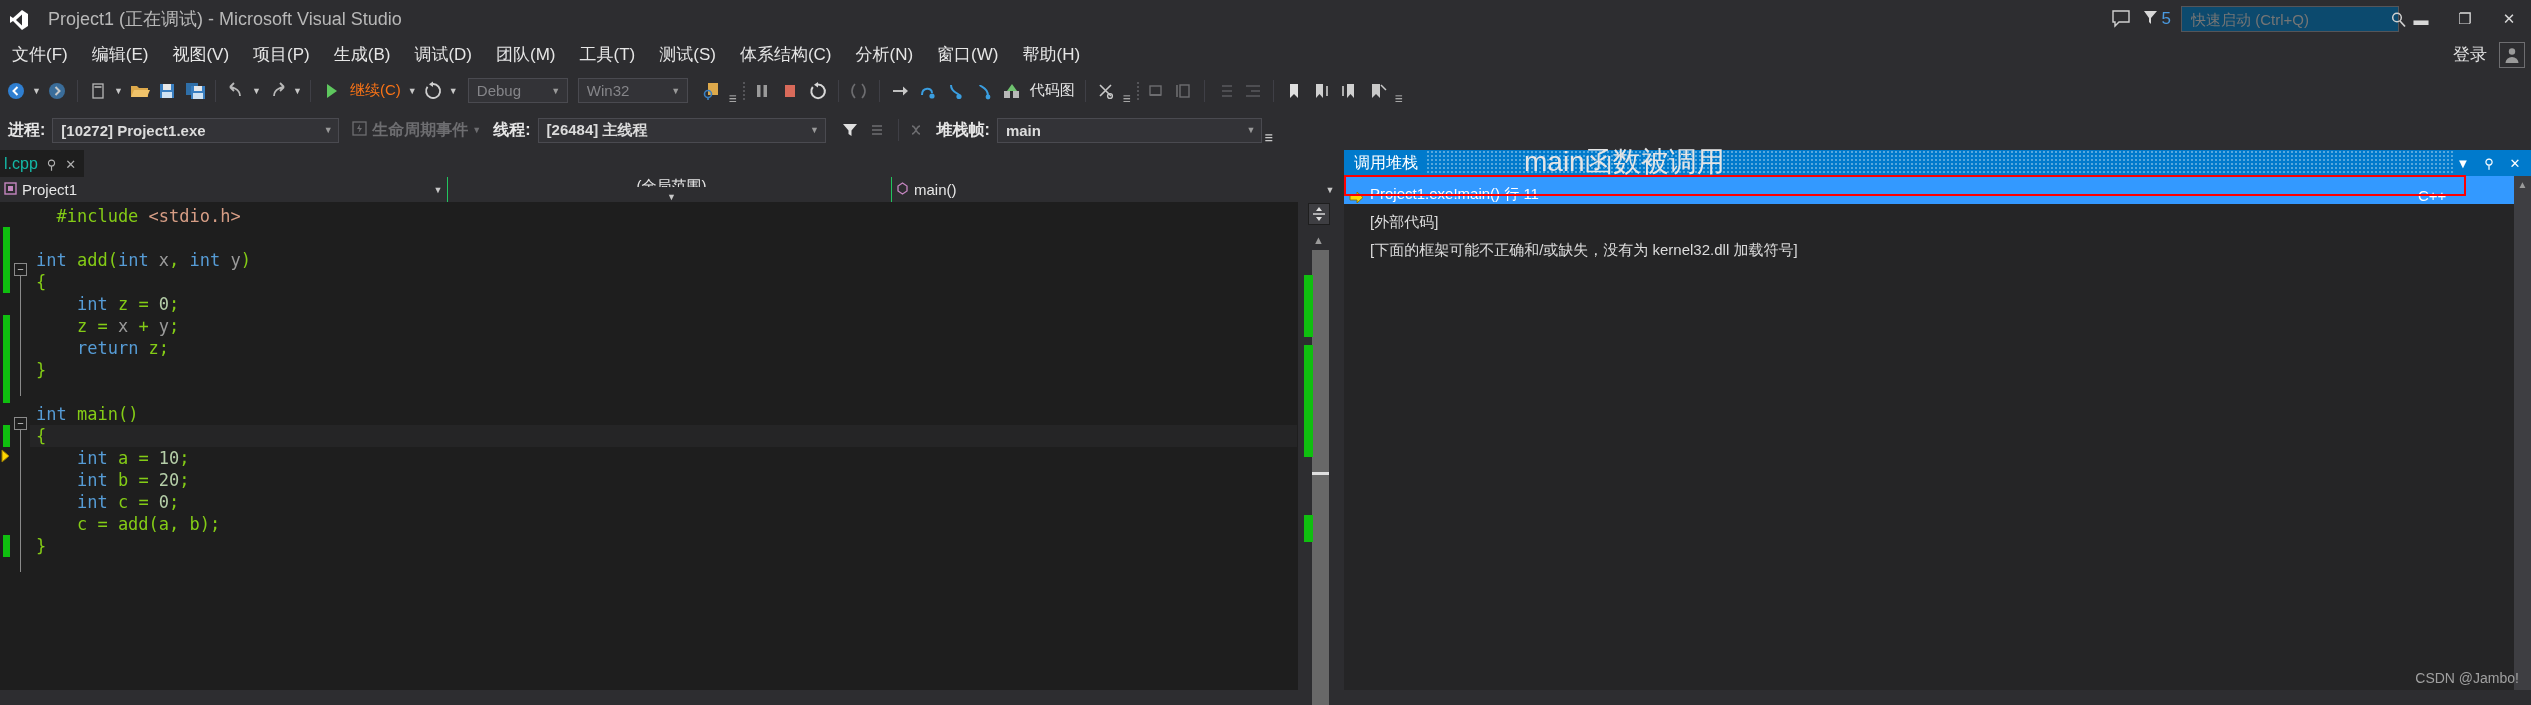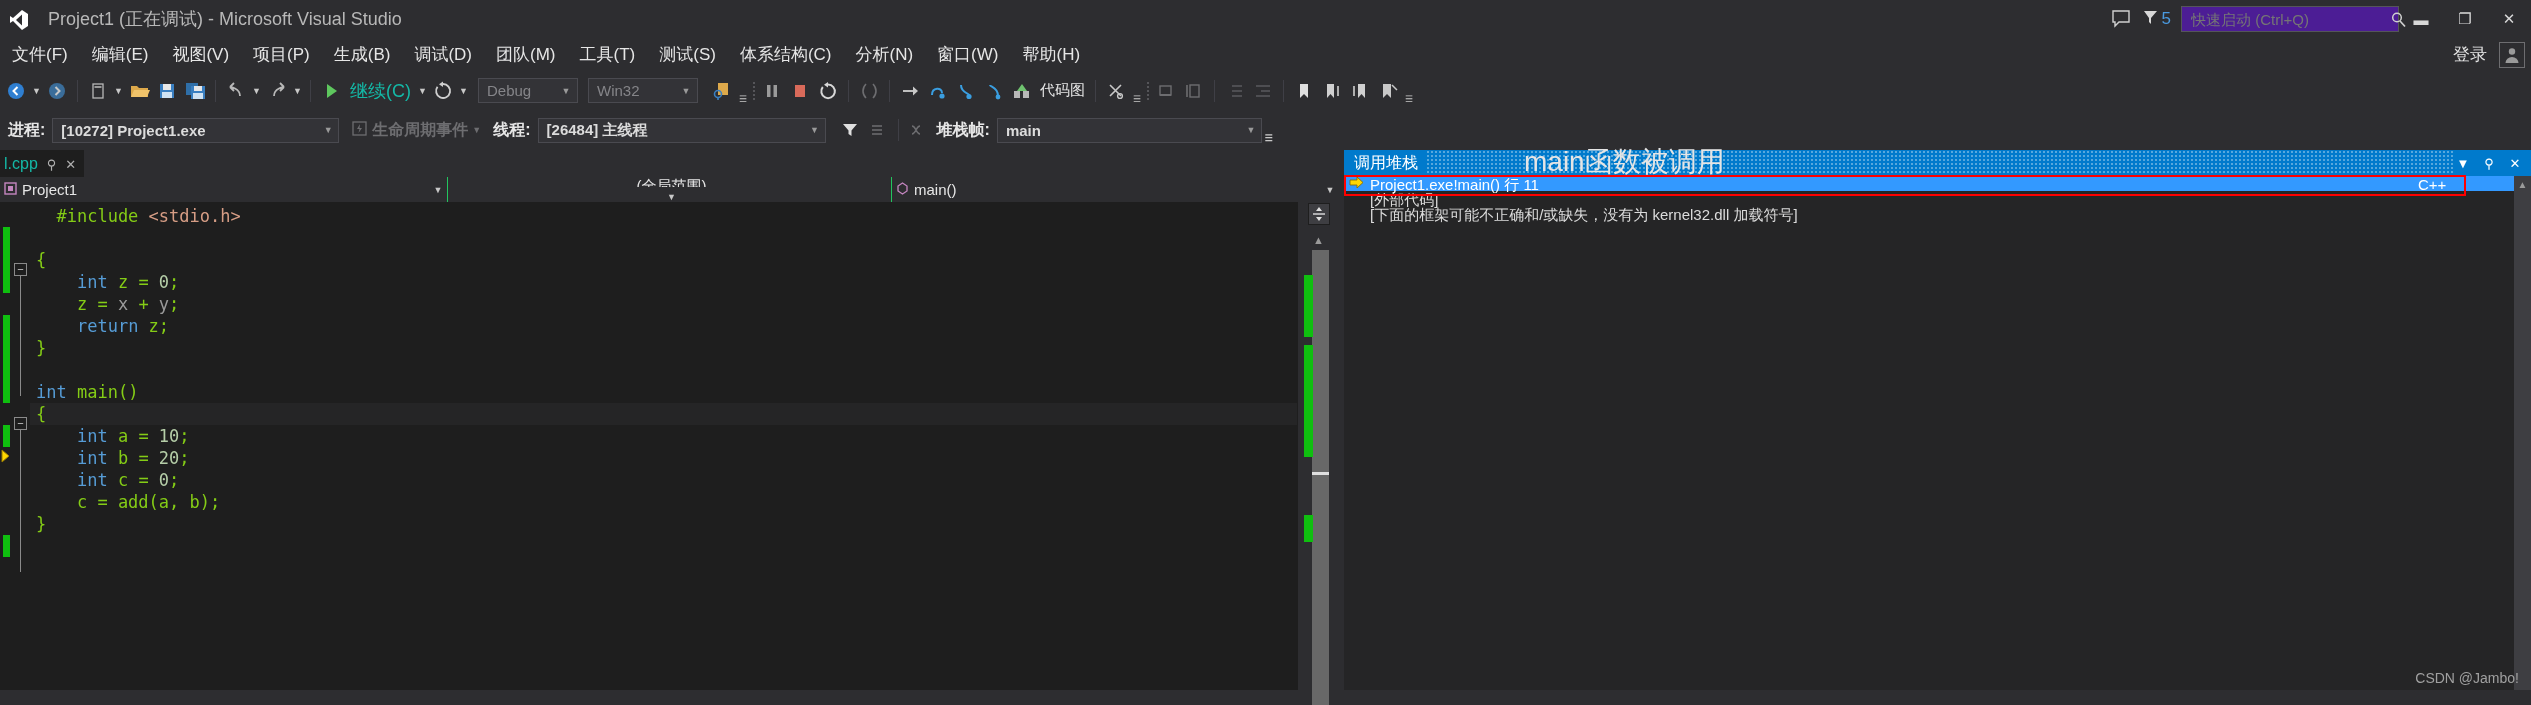--- a/index.html
+++ b/index.html
@@ -21,21 +21,21 @@
   .title-text{
     color:#b8b8b8; font-size:18px; margin-left:14px; white-space:nowrap;
   }
   .title-right{
     position:absolute; right:0; top:0; height:38px; display:flex; align-items:center;
   }
   .feedback-icon{ width:34px; height:38px; display:flex; align-items:center; justify-content:center; }
   .notif{ display:flex; align-items:center; gap:3px; margin:0 10px 0 4px; }
   .notif-count{ color:#4a9ae0; font-size:17px; }
   .quicklaunch{
-    width:218px; height:26px; background:#4c1d95; border:1px solid #555559;
+    width:218px; height:26px; background:#0c4a6e; border:1px solid #555559;
     display:flex; align-items:center; position:relative;
   }
   .quicklaunch input{
     flex:1; background:transparent; border:none; outline:none;
     color:#9a9a9a; font-size:15px; padding-left:9px;
     font-family:"Liberation Sans", sans-serif;
   }
   .ql-search{ width:26px; display:flex; align-items:center; justify-content:center; }
   .wbtn{ width:44px; height:38px; display:flex; align-items:center; justify-content:center; color:#d8d8d8; font-size:15px;}
   
@@ -57,21 +57,21 @@
   }
   .tbtn{
     min-width:28px; height:30px; display:flex; align-items:center; justify-content:center;
     padding:0 3px;
   }
   .caret{ width:13px; height:30px; display:flex; align-items:center; justify-content:center; color:#c8c8c8; font-size:9px;}
   .sep{ width:1px; height:22px; background:#3f3f46; margin:0 6px; }
   .grip{ width:8px; height:24px; display:flex; align-items:center; justify-content:center; }
   .grip i{ display:block; width:2px;height:18px;
     background:repeating-linear-gradient(to bottom,#555559 0 2px,transparent 2px 4px); }
-  .continue-lbl{ color:#14b8a6; font-size:18px; padding:0 5px; white-space:nowrap;}
+  .continue-lbl{ color:#f97316; font-size:15px; padding:0 5px; white-space:nowrap;}
   .combo{
     height:25px; background:#333337; border:1px solid #4a4a50; display:flex; align-items:center;
     color:#858589; font-size:15px; padding-left:8px; position:relative;
   }
   .combo .cv{ flex:1; white-space:nowrap; overflow:hidden;}
   .combo .ca{ width:22px; text-align:center; color:#9a9a9a; font-size:9px;}
   .codemap-lbl{ color:#e6e6e6; font-size:15px; padding:0 4px; white-space:nowrap;}
   .dbl-caret{ width:14px; height:30px; display:flex; align-items:flex-end; justify-content:center; color:#c8c8c8; font-size:9px; padding-bottom:2px;}
   
   .debugbar{
@@ -147,21 +147,21 @@
   .cs-title-btns{ display:flex; align-items:center; padding-right:6px; gap:6px;}
   .cs-tbtn{ width:20px; height:20px; display:flex;align-items:center;justify-content:center; color:#fff; font-size:13px;}
   .annot{
     position:absolute; left:180px; top:-7px; color:#e5e5e5; font-size:28px;
     font-family:"Liberation Sans", sans-serif; white-space:nowrap; letter-spacing:0px;
   }
   .cs-header{ height:25px; background:#252526; display:flex; align-items:center; border-bottom:1px solid #3f3f46;}
   .csh-col{ height:25px; display:flex; align-items:center; color:#f1f1f1; font-size:15px; padding-left:9px;
     border-right:1px solid #3f3f46;}
   .cs-rows{ flex:1; position:relative; }
-  .cs-row{ height:15px; display:flex; align-items:flex-start; position:relative;}
+  .cs-row{ height:28px; display:flex; align-items:flex-end; position:relative;}
   .cs-row.sel{ background:#3399ff; }
   .cs-icon{ width:24px; display:flex; align-items:center; justify-content:center;}
   .cs-name{ color:#dcdcdc; font-size:15px; white-space:nowrap; padding-left:2px;}
   .cs-row.sel .cs-name{ color:#ffffff; }
   .cs-lang{ position:absolute; left:1074px; color:#ffffff; font-size:15px;}
   .redbox{
     position:absolute; border:2px solid #ff0000; pointer-events:none;
   }
   .cs-vscroll{ position:absolute; right:0; top:26px; width:17px; bottom:0; background:#3e3e42;}
   .cs-vscroll .up{ height:17px; display:flex;align-items:center;justify-content:center;color:#9a9a9a;font-size:10px;}
@@ -543,20 +543,21 @@
       <div class="glyph-col">
         <div class="fold" style="top:61px;">−</div>
         <div class="foldline" style="top:74px;height:120px;"></div>
         <div class="fold" style="top:215px;">−</div>
         <div class="foldline" style="top:228px;height:142px;"></div>
       </div>
 
       <div class="code-lines">
         <div class="cl"><span class="plain">  #include </span><span class="str">&lt;stdio.h&gt;</span></div>
         <div class="cl"></div>
+        <div class="cl"><span class="kw">int</span><span class="plain"> add(</span><span class="kw">int</span><span class="param"> x</span><span class="plain">, </span><span class="kw">int</span><span class="param"> y</span><span class="plain">)</span></div>
         <div class="cl"><span class="plain">{</span></div>
         <div class="cl"><span class="plain">    </span><span class="kw">int</span><span class="plain"> z = </span><span class="num">0</span><span class="plain">;</span></div>
         <div class="cl"><span class="plain">    z = </span><span class="param">x</span><span class="plain"> + </span><span class="param">y</span><span class="plain">;</span></div>
         <div class="cl"><span class="plain">    </span><span class="kw">return</span><span class="plain"> z;</span></div>
         <div class="cl"><span class="plain">}</span></div>
         <div class="cl"></div>
         <div class="cl"><span class="kw">int</span><span class="plain"> main()</span></div>
         <div class="cl cur"><span class="plain">{</span></div>
         <div class="cl"><span class="plain">    </span><span class="kw">int</span><span class="plain"> a = </span><span class="num">10</span><span class="plain">;</span></div>
         <div class="cl"><span class="plain">    </span><span class="kw">int</span><span class="plain"> b = </span><span class="num">20</span><span class="plain">;</span></div>

